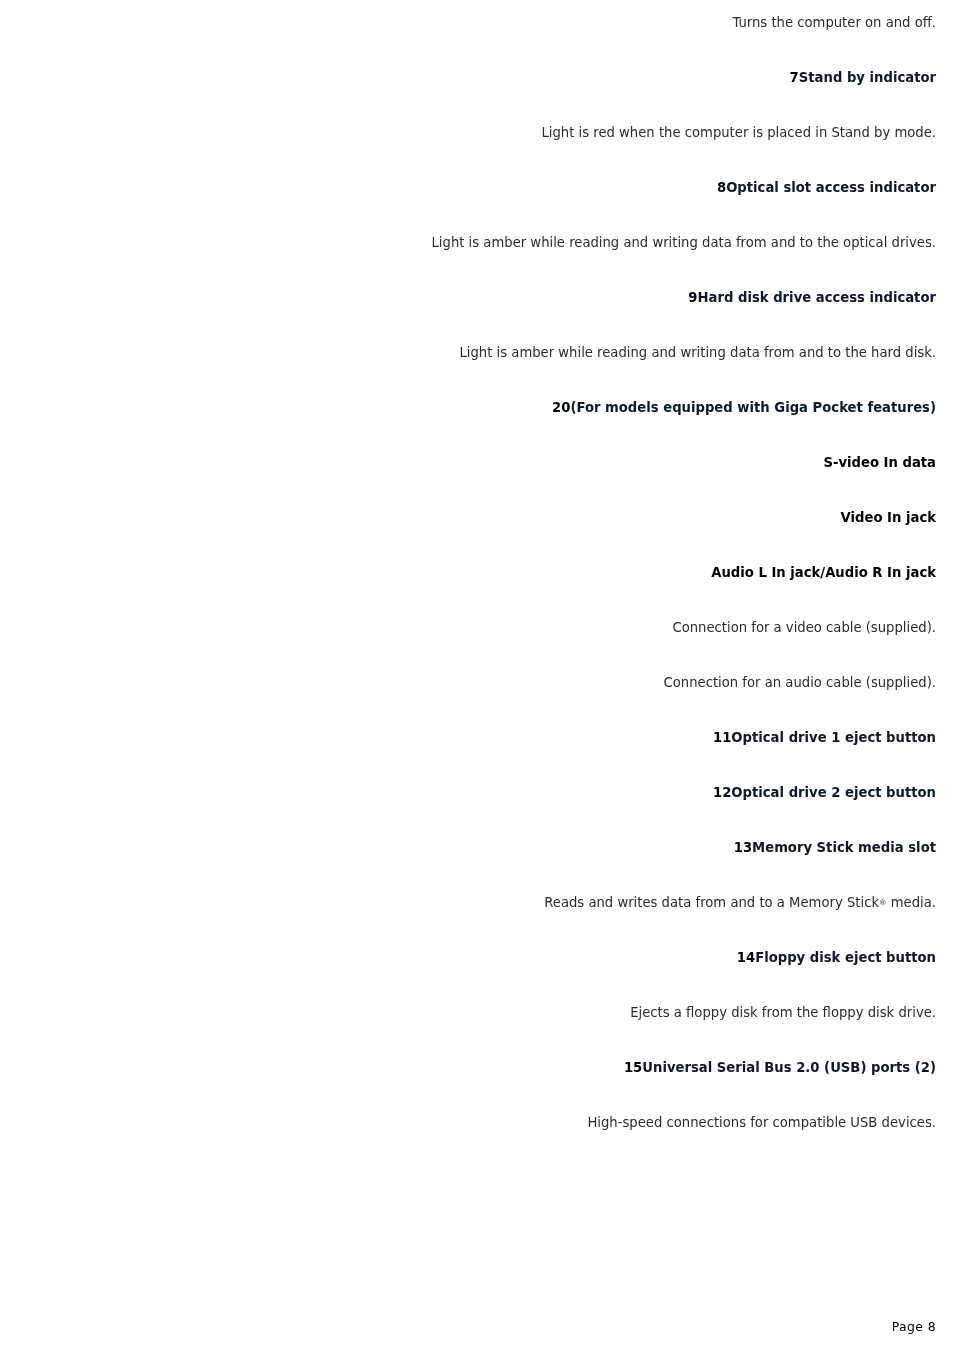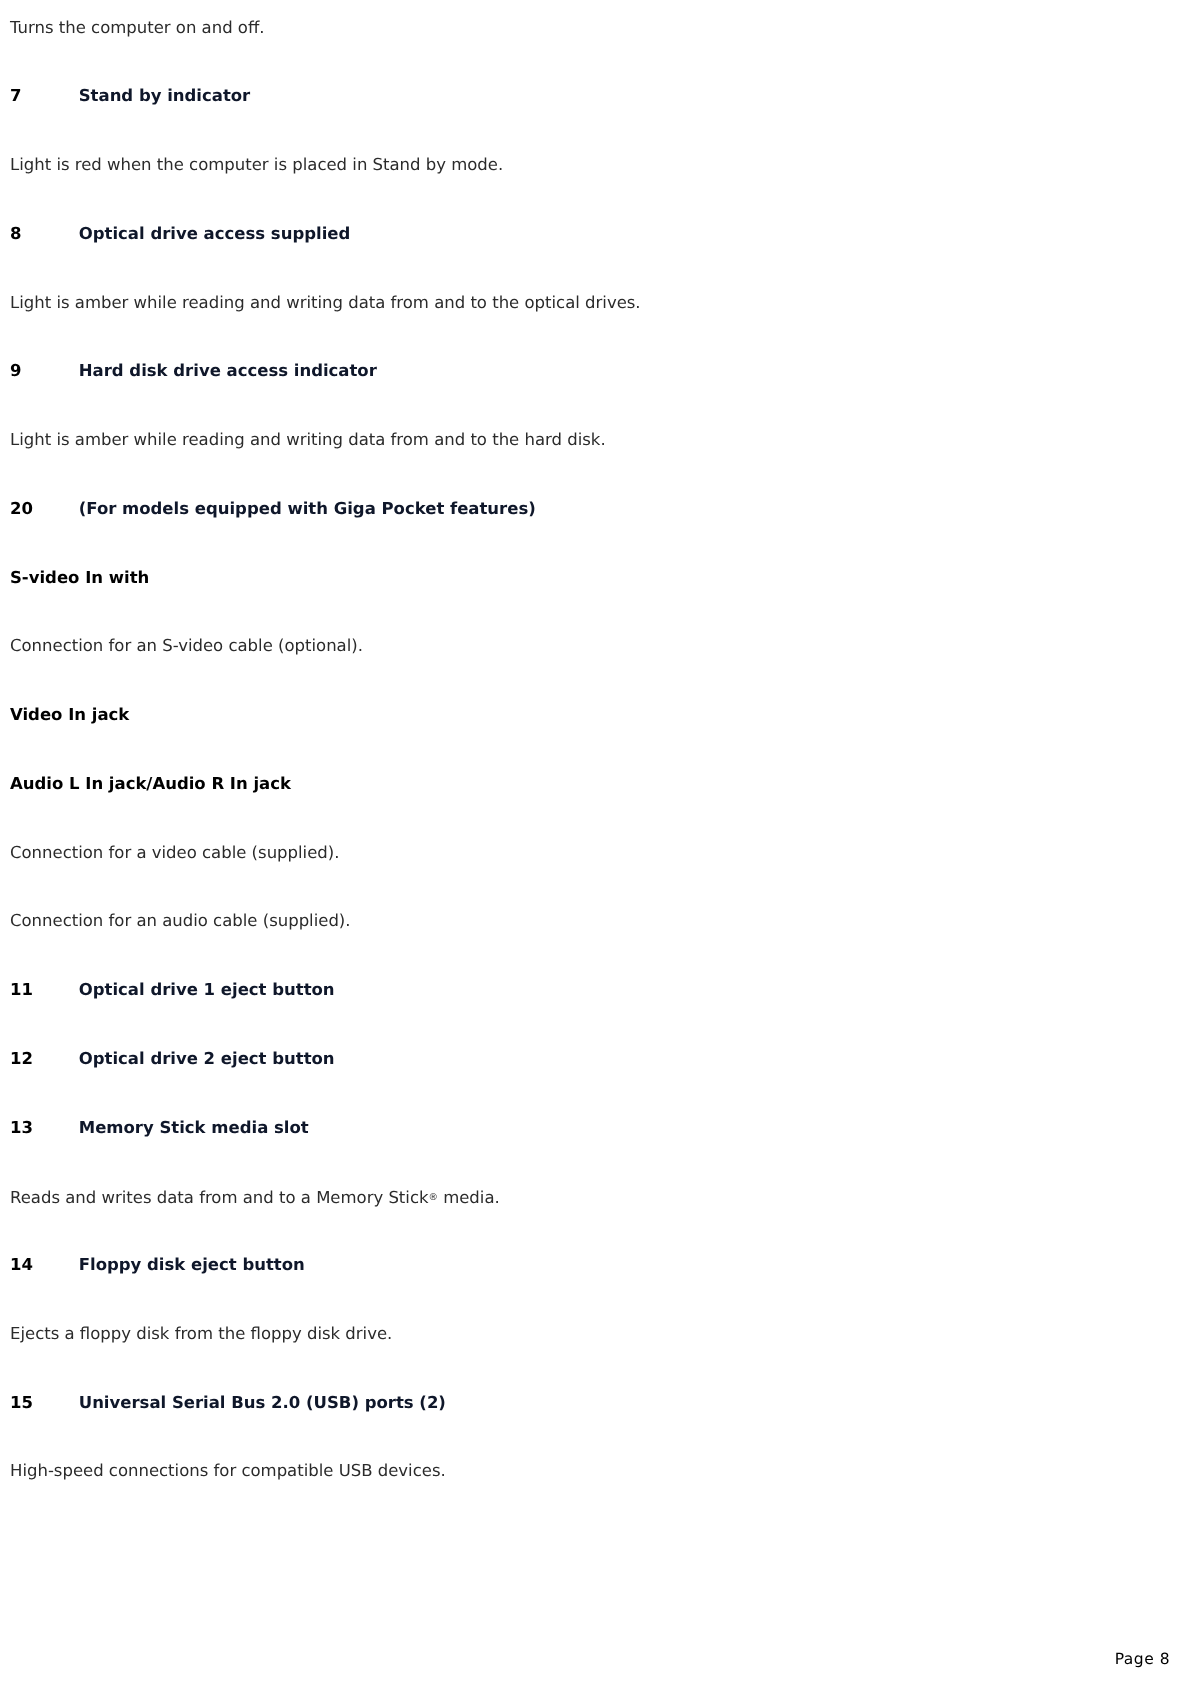--- a/index.html
+++ b/index.html
@@ -15,20 +15,21 @@
     font-family: "DejaVu Sans", "Liberation Sans", sans-serif;
     -webkit-font-smoothing: antialiased;
     overflow: hidden;
   }
   .page {
     position: relative;
     width: 954px;
     height: 1351px;
     box-sizing: border-box;
     padding: 16px;
+    text-align: right;
   }
   .content {
     position: absolute;
     left: 8px;
     top: 12px;
     right: 18px;
   }
   
   .blk {
     height: 55px;
@@ -77,27 +78,26 @@
   }
 </style>
 </head>
 <body>
 
 <div class="page">
   <div class="content">
       <div class="blk body-text">Turns the computer on and off.</div>
       <div class="blk heading"><span class="num">7</span><span class="label">Stand by indicator</span></div>
       <div class="blk body-text">Light is red when the computer is placed in Stand by mode.</div>
-      <div class="blk heading"><span class="num">8</span><span class="label">Optical drive access supplied</span></div>
+      <div class="blk heading"><span class="num">8</span><span class="label">Optical slot access indicator</span></div>
       <div class="blk body-text">Light is amber while reading and writing data from and to the optical drives.</div>
       <div class="blk heading"><span class="num">9</span><span class="label">Hard disk drive access indicator</span></div>
       <div class="blk body-text">Light is amber while reading and writing data from and to the hard disk.</div>
       <div class="blk heading"><span class="num">20</span><span class="label">(For models equipped with Giga Pocket features)</span></div>
-      <div class="blk subheading">S-video In with</div>
-      <div class="blk body-text">Connection for an S-video cable (optional).</div>
+      <div class="blk subheading">S-video In data</div>
       <div class="blk subheading">Video In jack</div>
       <div class="blk subheading">Audio L In jack/Audio R In jack</div>
       <div class="blk body-text">Connection for a video cable (supplied).</div>
       <div class="blk body-text">Connection for an audio cable (supplied).</div>
       <div class="blk heading"><span class="num">11</span><span class="label">Optical drive 1 eject button</span></div>
       <div class="blk heading"><span class="num">12</span><span class="label">Optical drive 2 eject button</span></div>
       <div class="blk heading"><span class="num">13</span><span class="label">Memory Stick media slot</span></div>
       <div class="blk body-text"><span>Reads and writes data from and to a Memory Stick</span><span class="reg">®</span><span> media.</span></div>
       <div class="blk heading"><span class="num">14</span><span class="label">Floppy disk eject button</span></div>
       <div class="blk body-text">Ejects a floppy disk from the floppy disk drive.</div>

